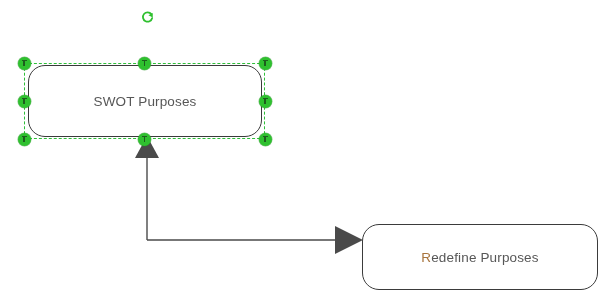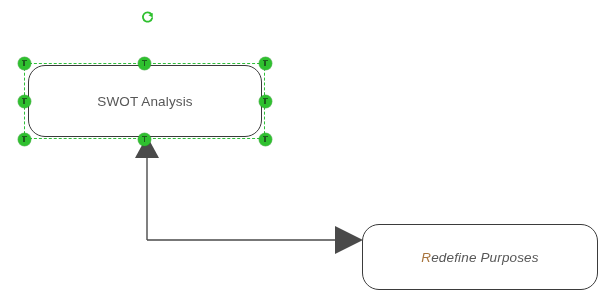--- a/index.html
+++ b/index.html
@@ -43,21 +43,20 @@
     left: 28px;
     top: 65px;
     width: 234px;
     height: 72px;
   }
   #node-redefine {
     left: 362px;
     top: 224px;
     width: 236px;
     height: 66px;
-    font-style: italic;
   }
   
   #connector-layer {
     position: absolute;
     left: 0;
     top: 0;
     width: 603px;
     height: 307px;
     pointer-events: none;
   }
@@ -127,21 +126,21 @@
 
       <path d="M 147 240 L 341 240" stroke="#4a4a4a" stroke-width="1.4" fill="none"></path>
 
       <polygon points="147,136 159,158 135,158" fill="#4a4a4a"></polygon>
 
       <polygon points="363,240 335,226 335,254" fill="#4a4a4a"></polygon>
     </g>
   </svg>
 
   <div class="node" id="node-swot">
-    <span class="node-label">SWOT Analysis</span>
+    <span class="node-label">SWOT Purposes</span>
   </div>
 
   <div class="node" id="node-redefine">
     <span class="node-label"><span class="lead">R</span><span>edefine Purposes</span></span>
   </div>
 
   <div id="selection-overlay">
 
     <div class="sel-rect"></div>
 

